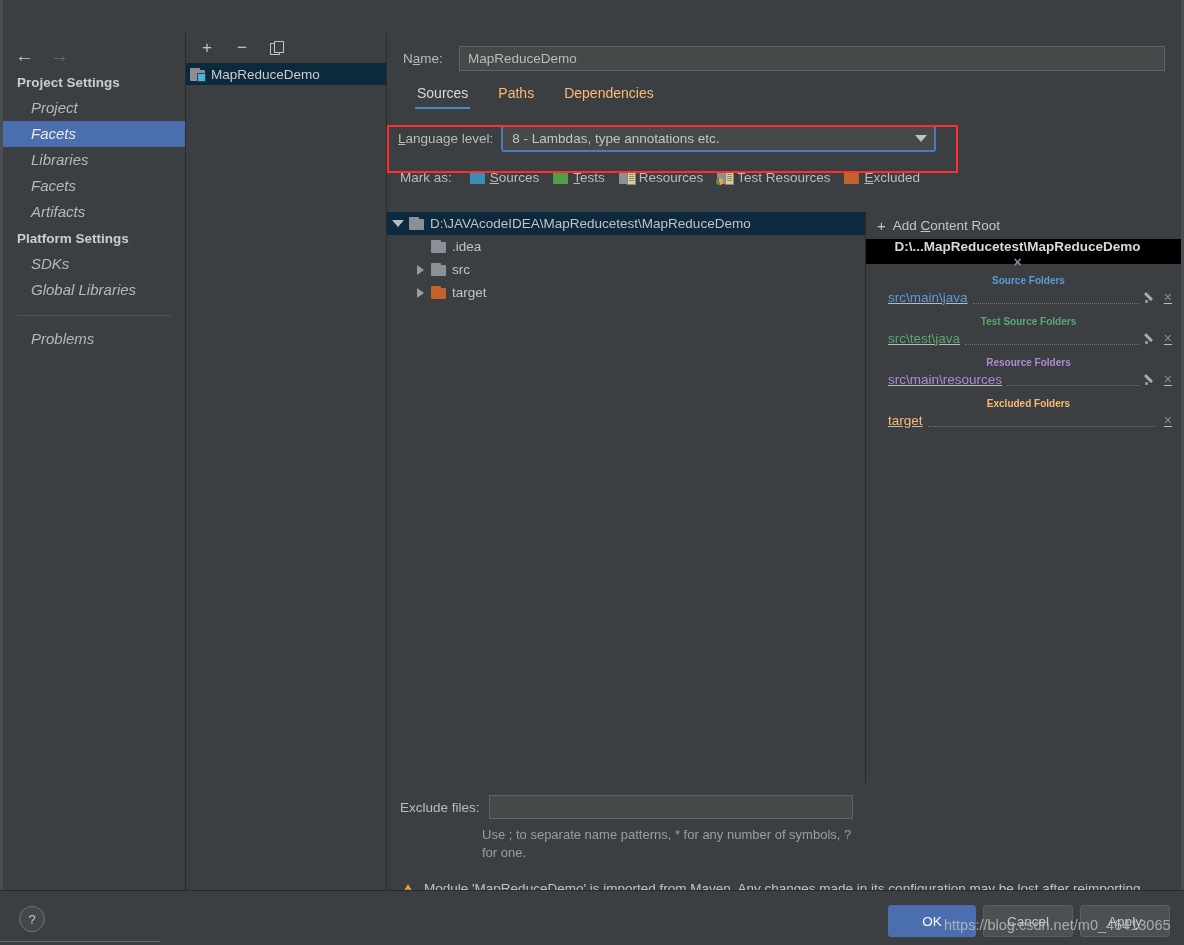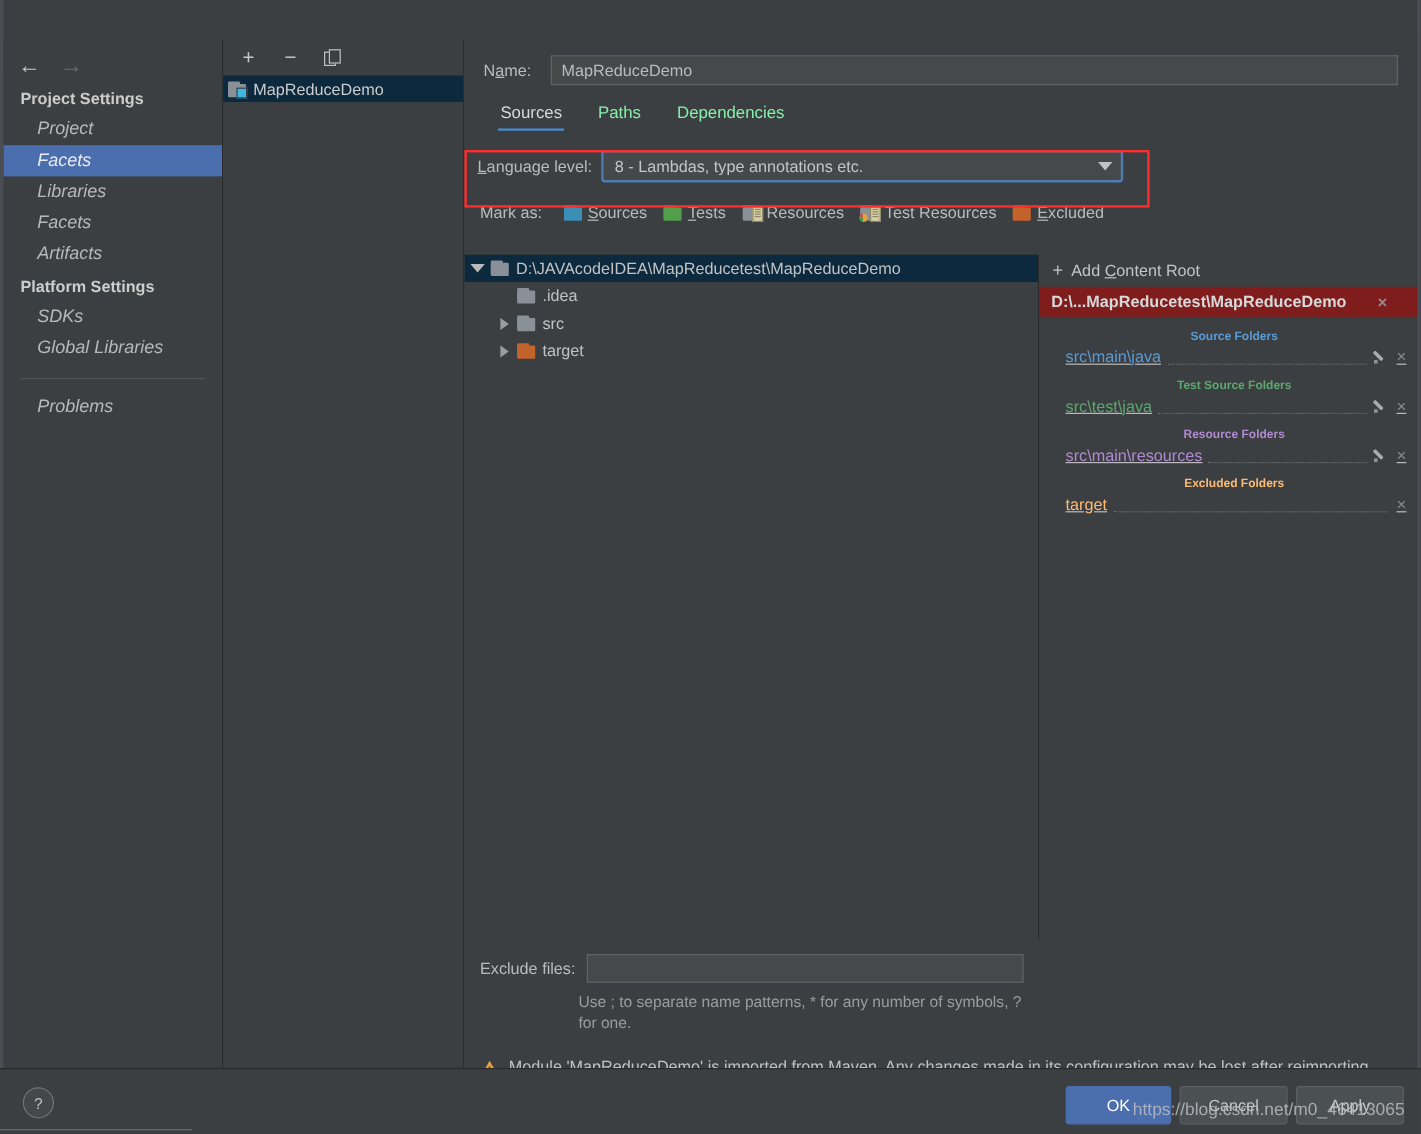--- a/index.html
+++ b/index.html
@@ -208,21 +208,21 @@
     outline: none;
   }
   .tabs {
     display: flex;
     padding: 12px 0 0 28px;
     gap: 26px;
     position: relative;
   }
   .tab {
     font-size: 14px;
-    color: #86efac;
+    color: #fdba74;
     padding: 2px 2px 6px 2px;
     cursor: pointer;
   }
   .tab.active {
     color: #d6d8da;
     border-bottom: 2px solid #4a88c7;
   }
 
   
   .redbox {
@@ -357,28 +357,29 @@
     display: flex; align-items: center;
     height: 27px;
     padding-left: 11px;
     font-size: 13.5px;
     color: #c2c4c6;
     cursor: pointer;
     gap: 7px;
   }
   .plus-sign { font-size: 15px; color: #c2c4c6; line-height: 15px; }
   .root-header {
-    background: #7f1d1d;
+    background: #000000;
     height: 25px;
     display: flex; align-items: center;
     padding: 0 22px 0 10px;
     font-weight: bold;
     font-size: 13.5px;
     color: #d6d8da;
     justify-content: space-between;
+    flex-direction: column;
   }
   .x-mini { color: #8a8d90; font-size: 14px; cursor: pointer; padding: 0 3px; }
   .grp { padding: 11px 0 0 10px; }
   .grp-title { font-weight: bold; font-size: 10px; text-align: center; }
   .grp-row {
     display: flex; align-items: center;
     padding: 3px 6px 0 12px;
     font-size: 13.5px;
     gap: 2px;
     text-decoration: underline;

